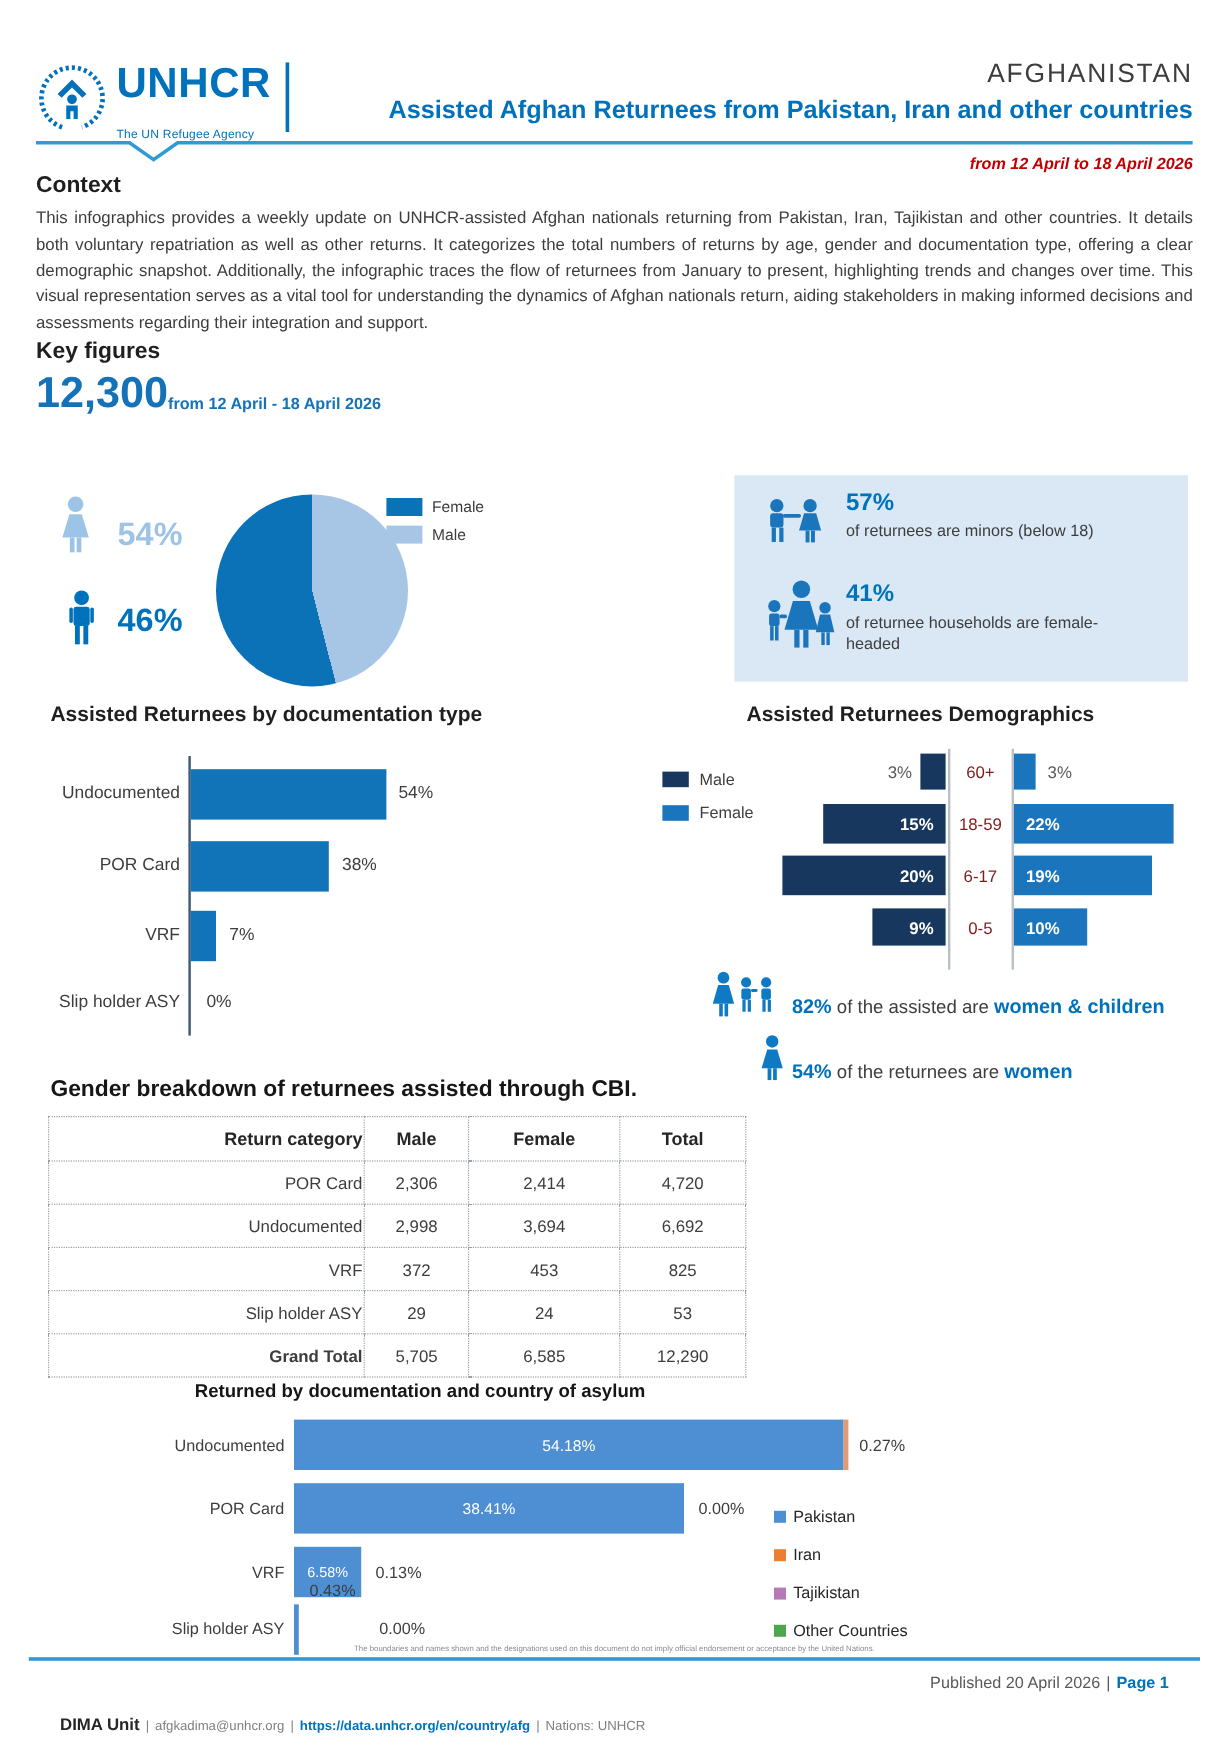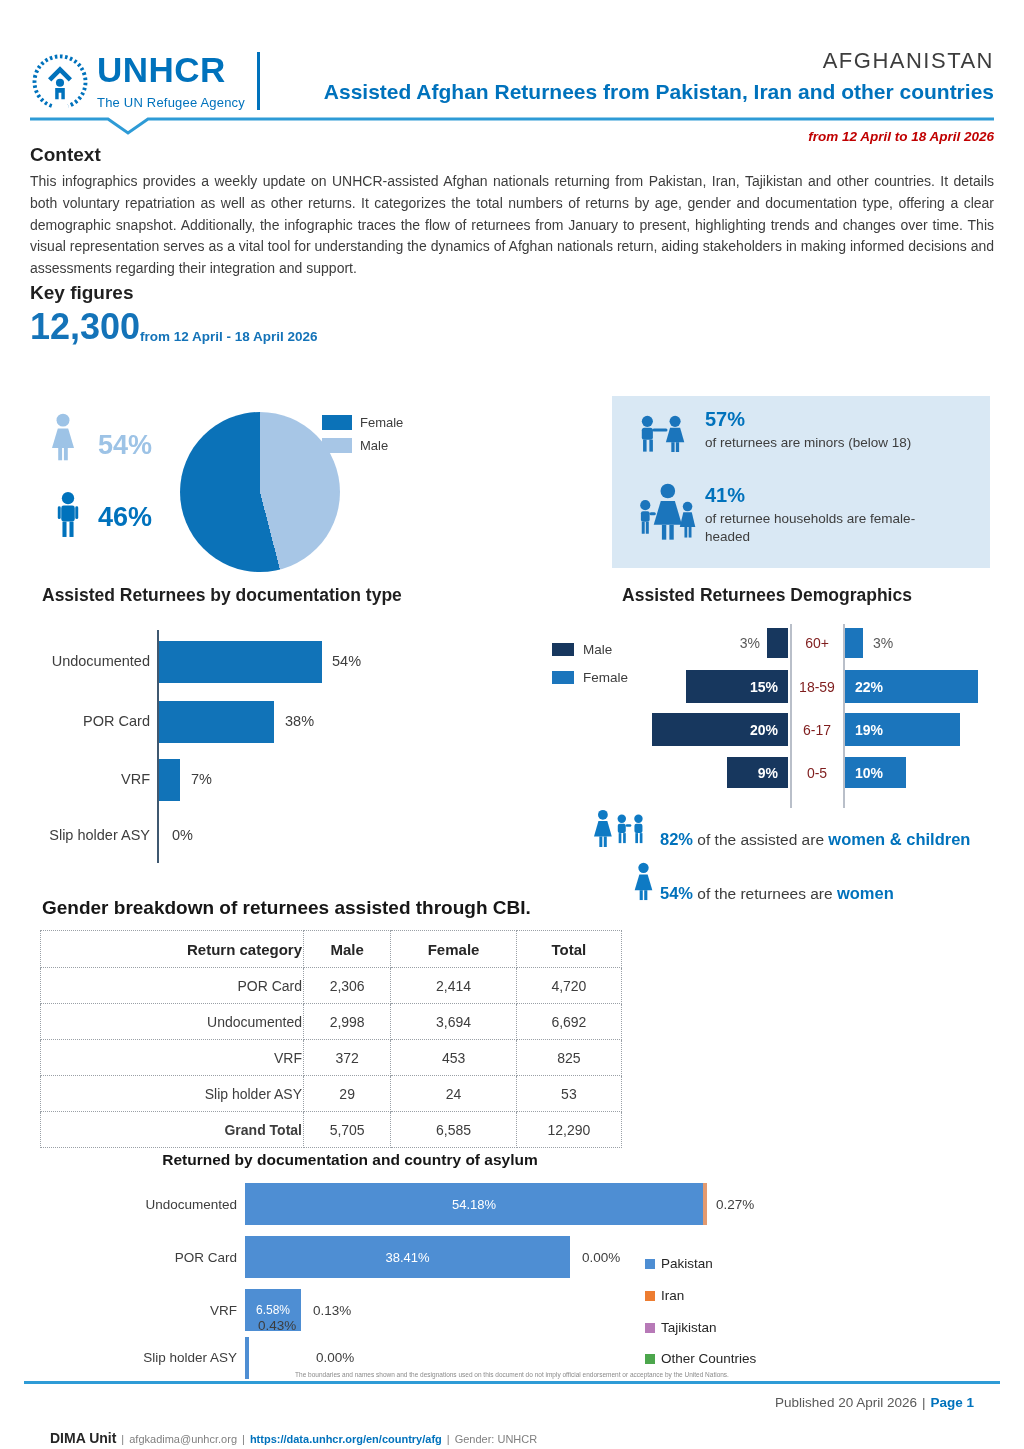--- a/index.html
+++ b/index.html
@@ -4,21 +4,21 @@
 <style>
   html,body{margin:0;padding:0;background:#fff;}
   body{font-family:"Liberation Sans",sans-serif;color:#333;}
   .page{position:relative;width:1024px;height:1449px;background:#fff;overflow:hidden;}
   .abs{position:absolute;}
 
   
   .logo-wrap{position:absolute;left:30px;top:52px;display:flex;align-items:flex-start;}
   .logo-text-block{margin-left:7px;}
   .logo-name{font-size:35px;font-weight:bold;color:#0072BC;letter-spacing:.5px;line-height:1;}
-  .logo-tagline{font-size:13px;color:#0072BC;margin-top:8px;letter-spacing:.2px;}
+  .logo-tagline{font-size:10px;color:#0072BC;margin-top:20px;letter-spacing:.2px;}
   .logo-bar{width:3px;height:58px;background:#0072BC;margin-left:12px;}
   .country{position:absolute;top:48px;right:30px;font-size:22px;color:#3d3d3d;letter-spacing:1.5px;}
   .main-title{position:absolute;top:80px;right:30px;font-size:21px;font-weight:bold;color:#0072BC;}
   .date-range{position:absolute;top:129px;right:30px;color:#C00000;font-style:italic;font-weight:bold;font-size:13.5px;}
 
   
   .context-heading,.key-heading{font-size:19px;font-weight:bold;color:#1f1f1f;}
   .context-body{position:absolute;left:30px;top:171px;width:964px;font-size:14px;line-height:1.56;color:#3d3d3d;text-align:justify;}
 
   .key-total{position:absolute;left:30px;top:306px;font-size:36px;font-weight:bold;color:#1473B8;}
@@ -382,21 +382,21 @@
   <div class="disclaimer">The boundaries and names shown and the designations used on this document do not imply official endorsement or acceptance by the United Nations.</div>
   <div class="footer-line"></div>
 
   <div class="footer-left">
     <span class="footer-unit">DIMA Unit</span>
     <span>|</span>
     <span>afgkadima@unhcr.org</span>
     <span>|</span>
     <a href="#" class="footer-url">https://data.unhcr.org/en/country/afg</a>
     <span>|</span>
-    <span>Gender: UNHCR</span>
+    <span>Nations: UNHCR</span>
   </div>
 
   <div class="footer-right">
     <span>Published 20 April 2026</span>
     <span>|</span>
     <span class="footer-page">Page 1</span>
   </div>
 
 </div>
 

